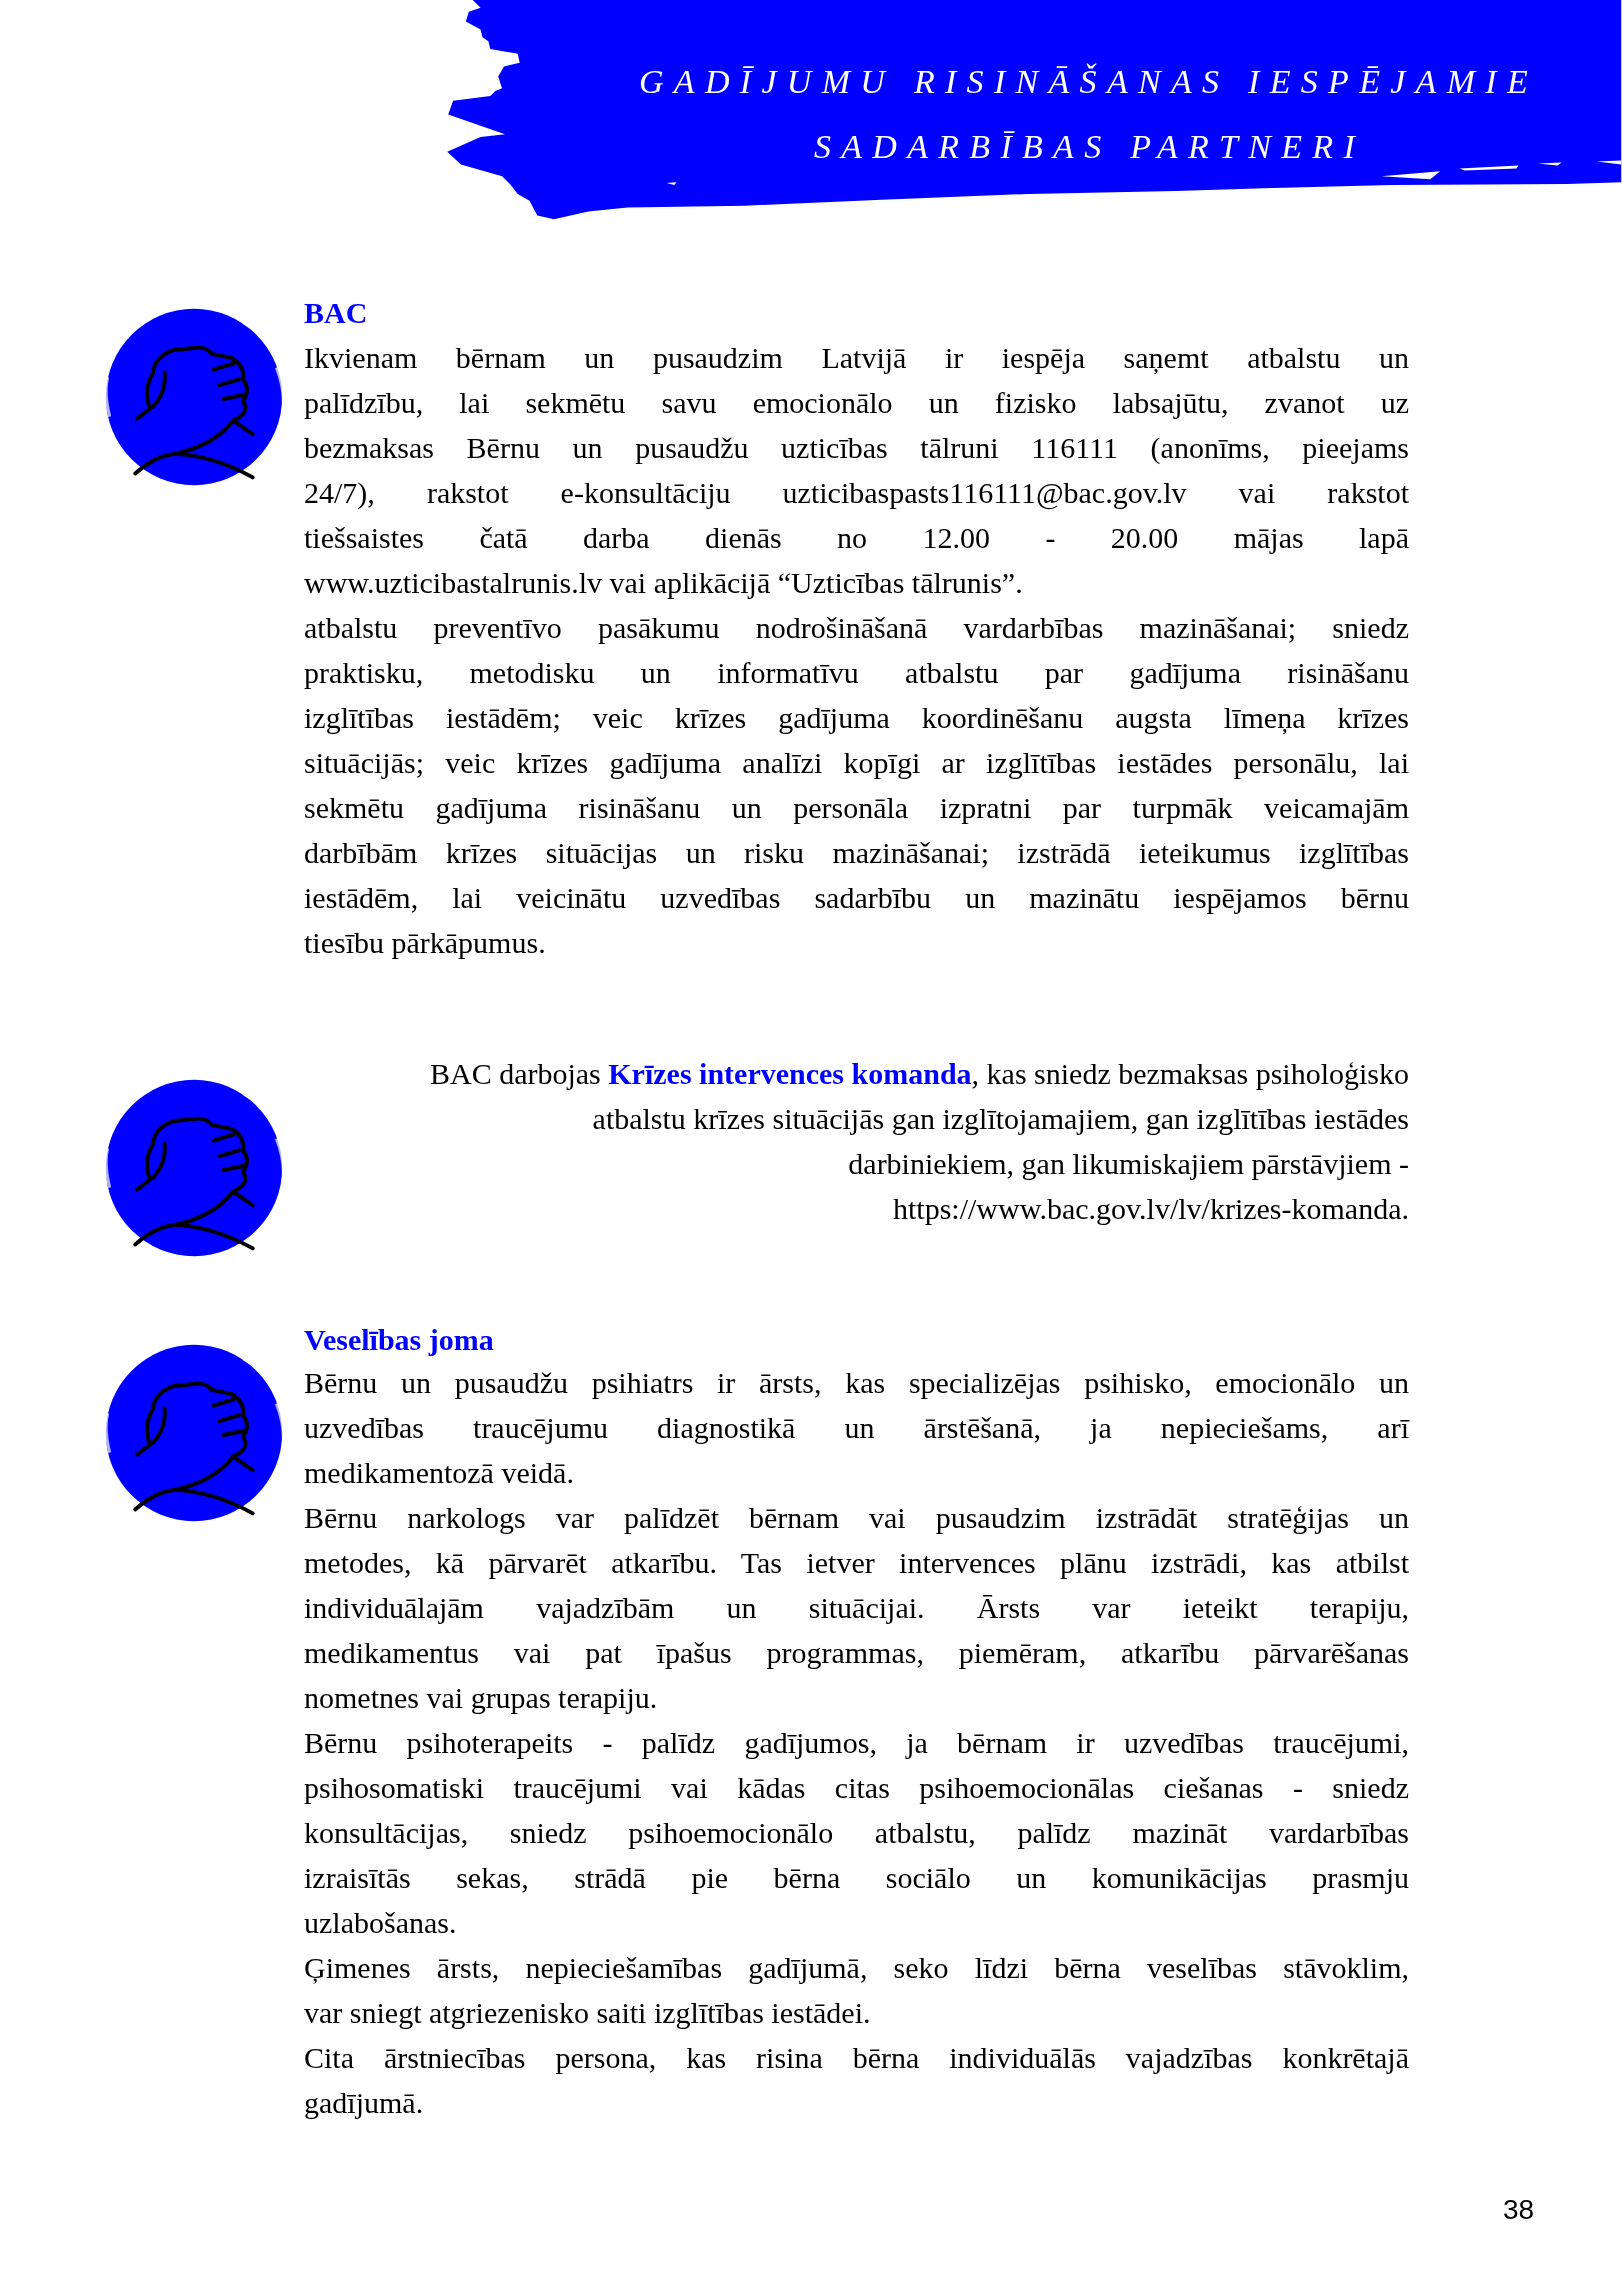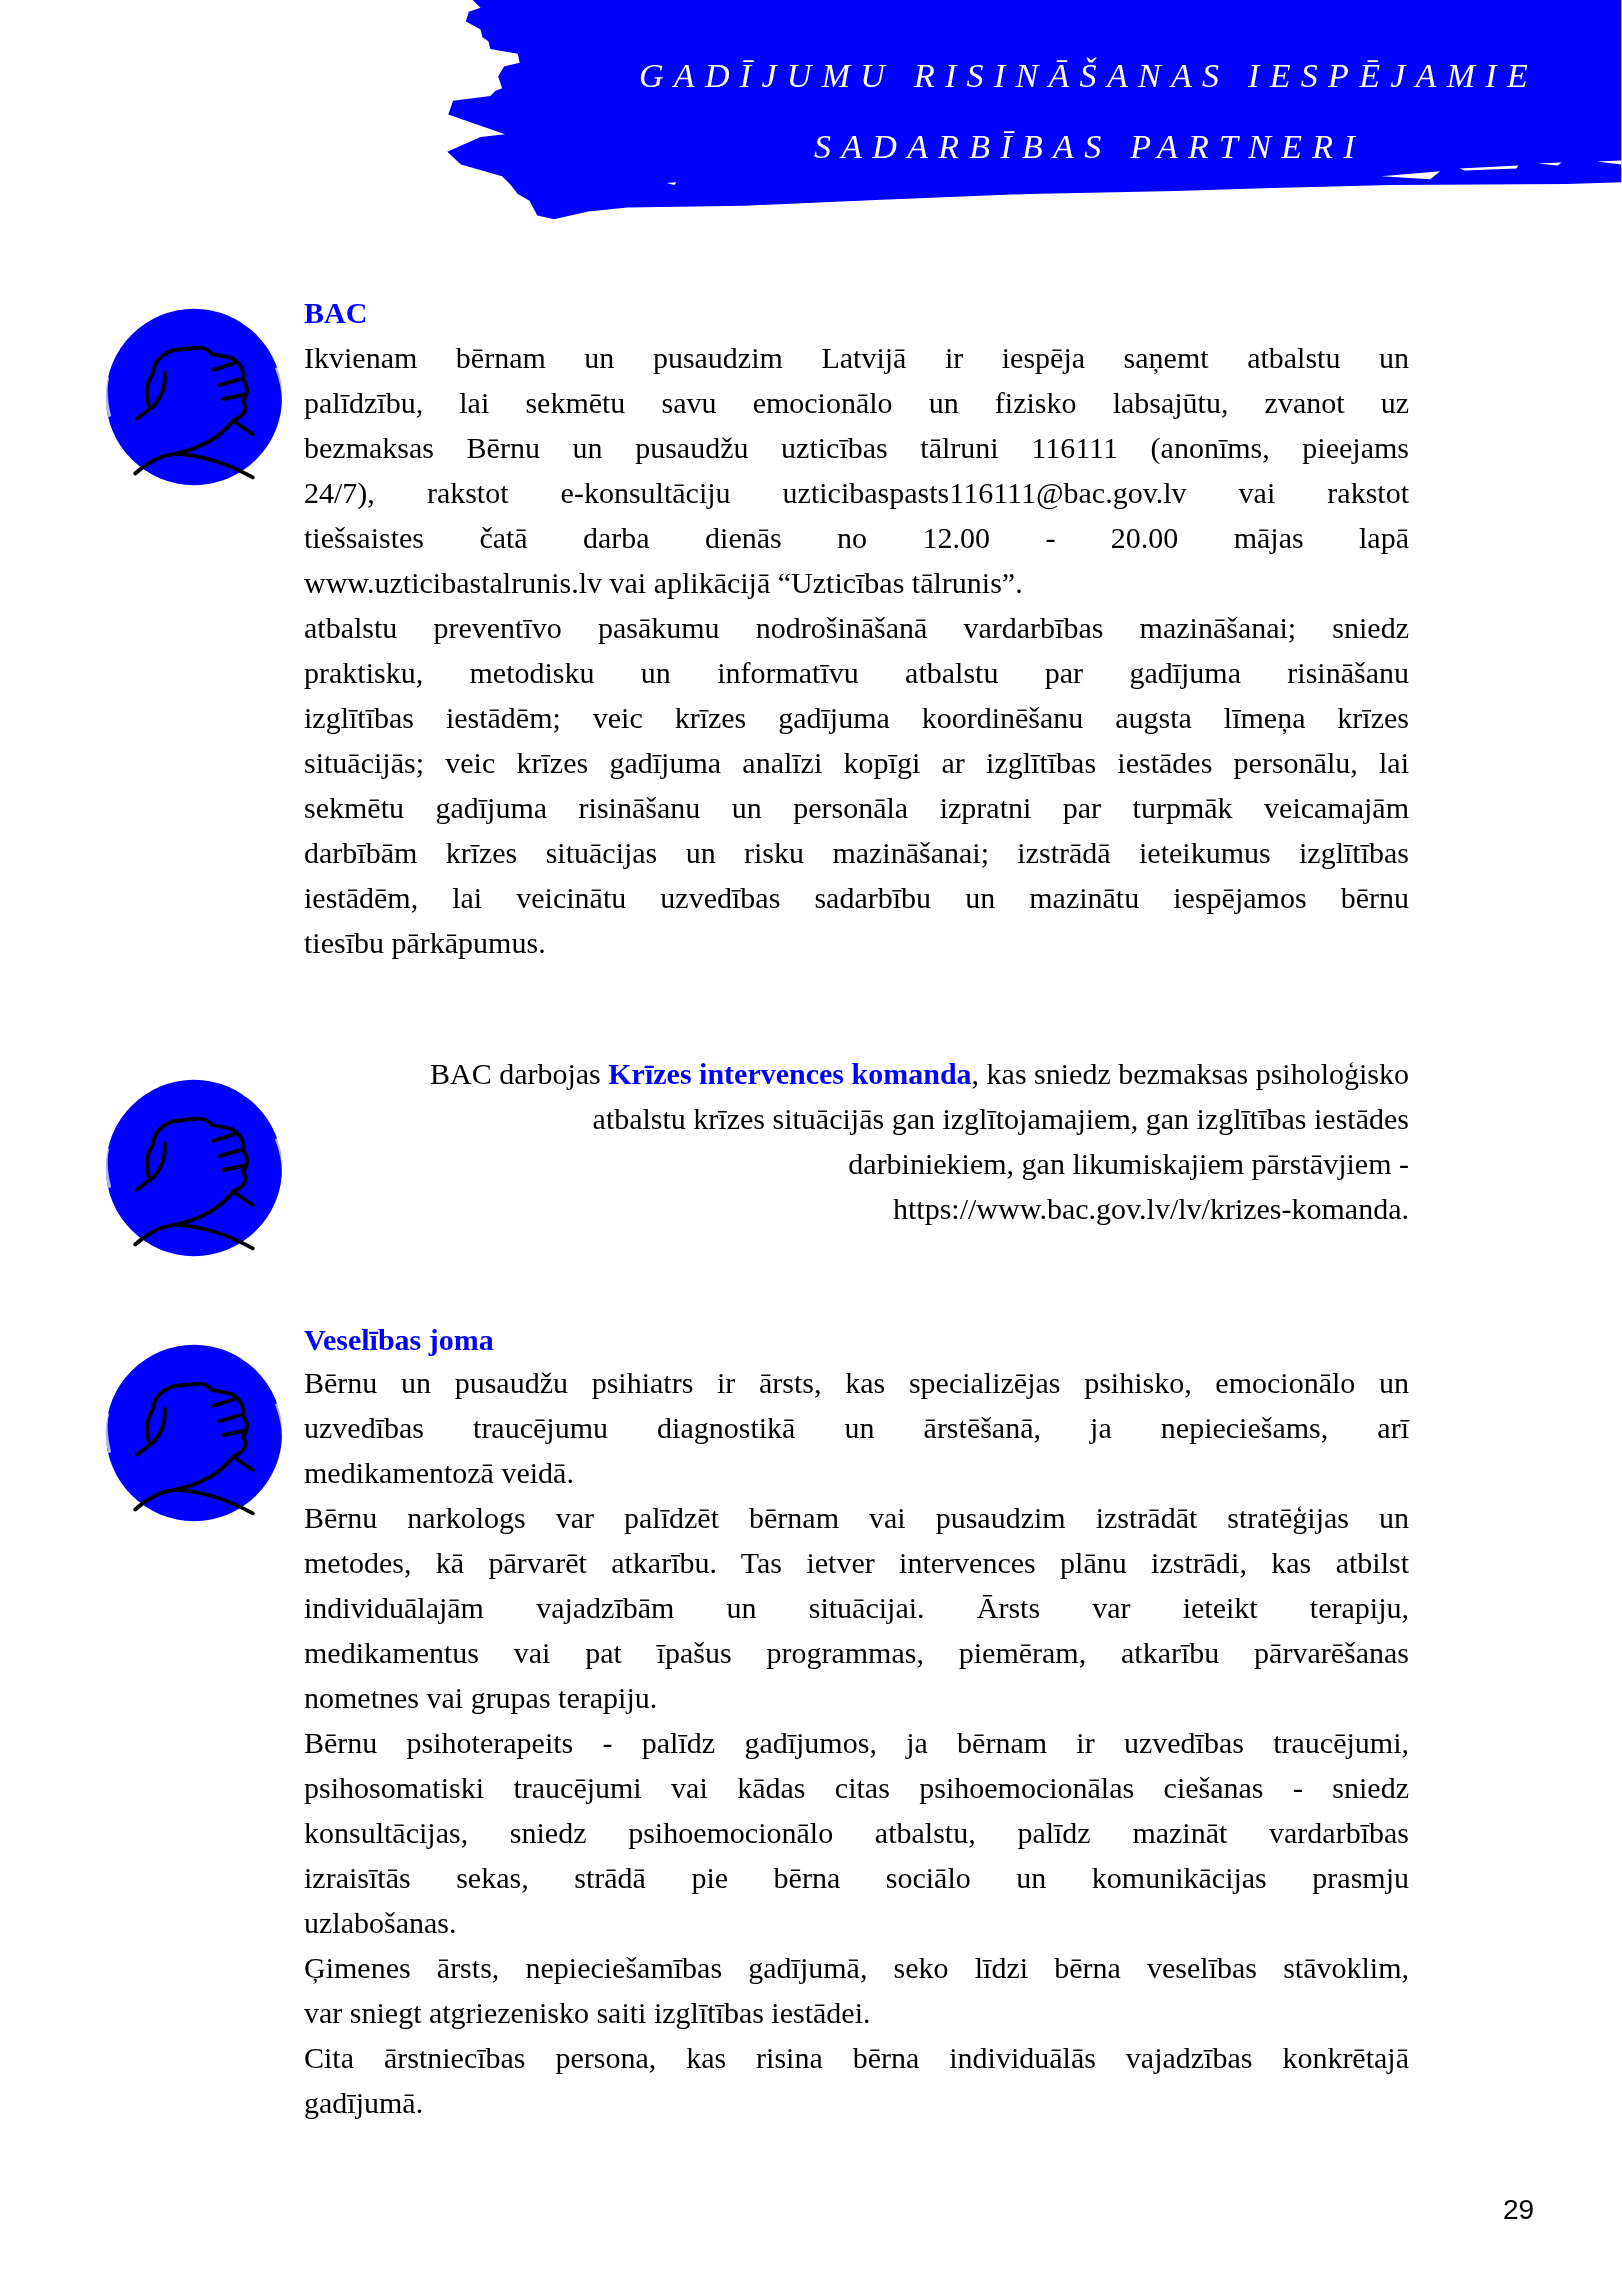--- a/index.html
+++ b/index.html
@@ -1,20 +1,20 @@
 <!DOCTYPE html>
 <html><head>
 <meta charset="utf-8">
 <style>
   html, body { margin: 0; padding: 0; background: #ffffff; }
   body { width: 1622px; height: 2294px; position: relative; overflow: hidden; font-family: "Liberation Serif", serif; color: #000; }
   .banner { position: absolute; left: 0; top: 0; width: 1622px; height: 235px; }
   .banner svg { position: absolute; left: 0; top: 0; }
   .title { position: absolute; left: 588px; width: 1034px; text-align: center; color: #ffffff; font-family: "Liberation Serif", serif; font-style: italic; font-size: 34px; letter-spacing: 10.3px; white-space: nowrap; line-height: 1; }
-  .title.l1 { top: 59px; left: 639px; width: auto; text-align: center; font-style: italic; }
+  .title.l1 { top: 65px; left: 639px; width: auto; text-align: center; font-style: italic; }
   .title.l2 { top: 130px; left: 814px; width: auto; text-align: left; }
   .icon { position: absolute; width: 196px; height: 196px; }
   .text-block { position: absolute; left: 304px; width: 1105px; font-size: 30px; line-height: 45px; }
   .justify { text-align: justify; }
   .justify .ln { display: block; text-align: justify; text-align-last: justify; }
   .justify .ln.last { text-align-last: left; }
   .left .ln { display: block; text-align: right; white-space: nowrap; }
   .heading { color: #0000ff; font-weight: bold; display: block; }
   .blue-bold { color: #0000ff; font-weight: bold; }
   .page-num { position: absolute; left: 1503px; top: 2194px; font-family: "Liberation Sans", sans-serif; font-size: 28px; color: #000; }
@@ -98,14 +98,14 @@
   <span class="ln">psihosomatiski traucējumi vai kādas citas psihoemocionālas ciešanas -  sniedz</span>
   <span class="ln">konsultācijas, sniedz psihoemocionālo atbalstu, palīdz mazināt vardarbības</span>
   <span class="ln">izraisītās sekas, strādā pie bērna sociālo un komunikācijas prasmju</span>
   <span class="ln last">uzlabošanas.</span>
   <span class="ln">Ģimenes ārsts, nepieciešamības gadījumā, seko līdzi bērna veselības stāvoklim,</span>
   <span class="ln last">var sniegt atgriezenisko saiti izglītības iestādei.</span>
   <span class="ln">Cita ārstniecības persona, kas risina bērna individuālās vajadzības konkrētajā</span>
   <span class="ln last">gadījumā.</span>
 </div>
 
-<div class="page-num">29</div>
+<div class="page-num">38</div>
 
 
 </body></html>

